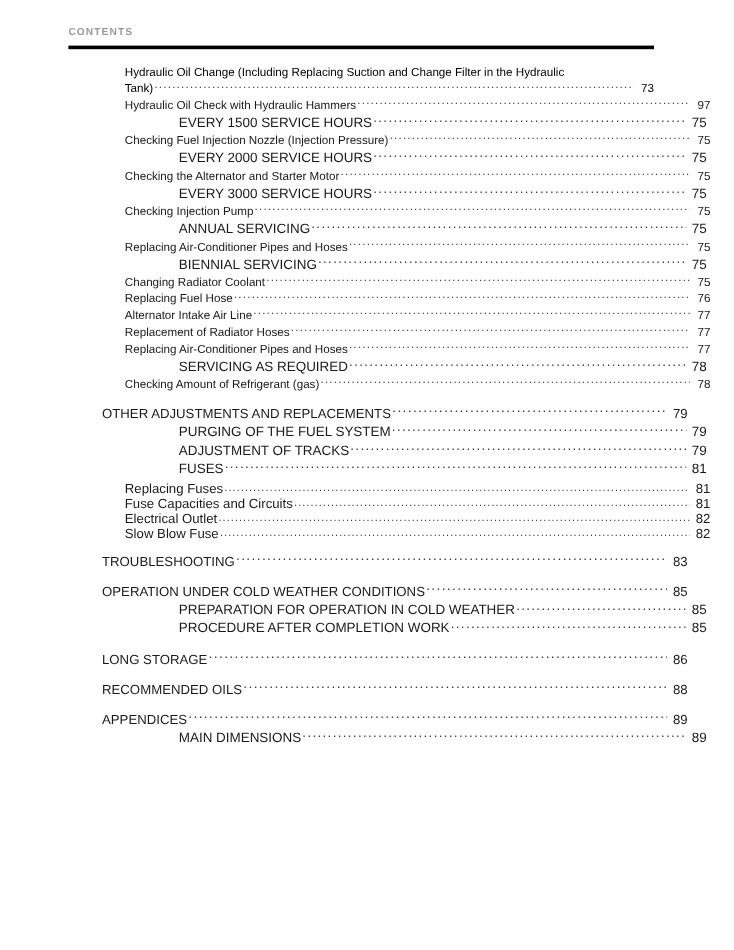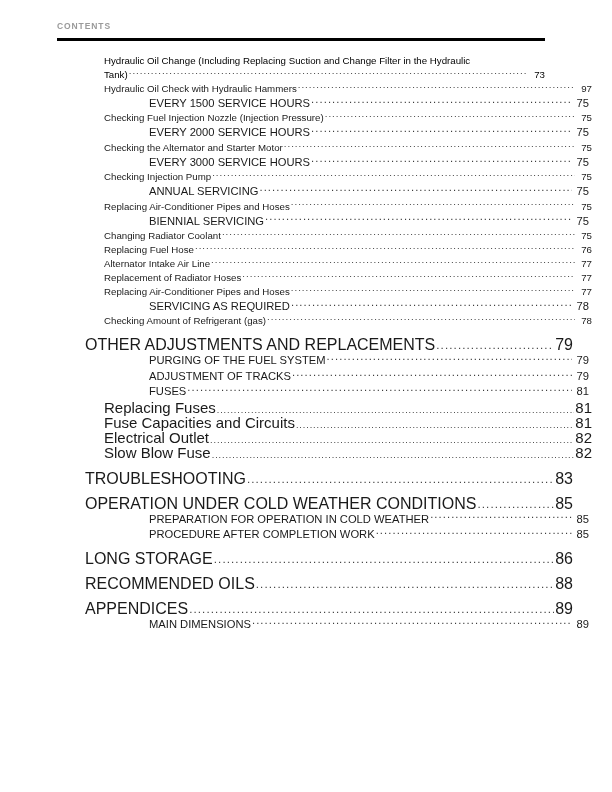--- a/index.html
+++ b/index.html
@@ -86,21 +86,21 @@
   .page-num {
     flex: 0 0 auto;
     text-align: right;
     min-width: 16px;
     white-space: nowrap;
   }
 
   
   .lvl1 {
     margin-left: 28px;
-    font-size: 16px;
+    font-size: 11px;
     line-height: 16px;
     padding-top: 9px;
   }
   .lvl1 .leader::after { font-size: 11.6px; }
 
   
   .lvl2 {
     margin-left: 44px;
     font-size: 11.2px;
     line-height: 15.4px;
@@ -112,21 +112,21 @@
   .lvl3 {
     margin-left: 47px;
     font-size: 9.7px;
     line-height: 14px;
   }
   .lvl3 .leader::after { font-size: 9.7px; letter-spacing: 1px; }
 
   
   .lvl4 {
     margin-left: 47px;
-    font-size: 15px;
+    font-size: 11px;
     line-height: 12.6px;
   }
   .lvl4 .leader::after { font-size: 9.1px; letter-spacing: 0.9px; }
 
   
   .wrap-entry {
     margin-left: 47px;
     font-size: 9.7px;
     line-height: 14px;
     position: relative;

